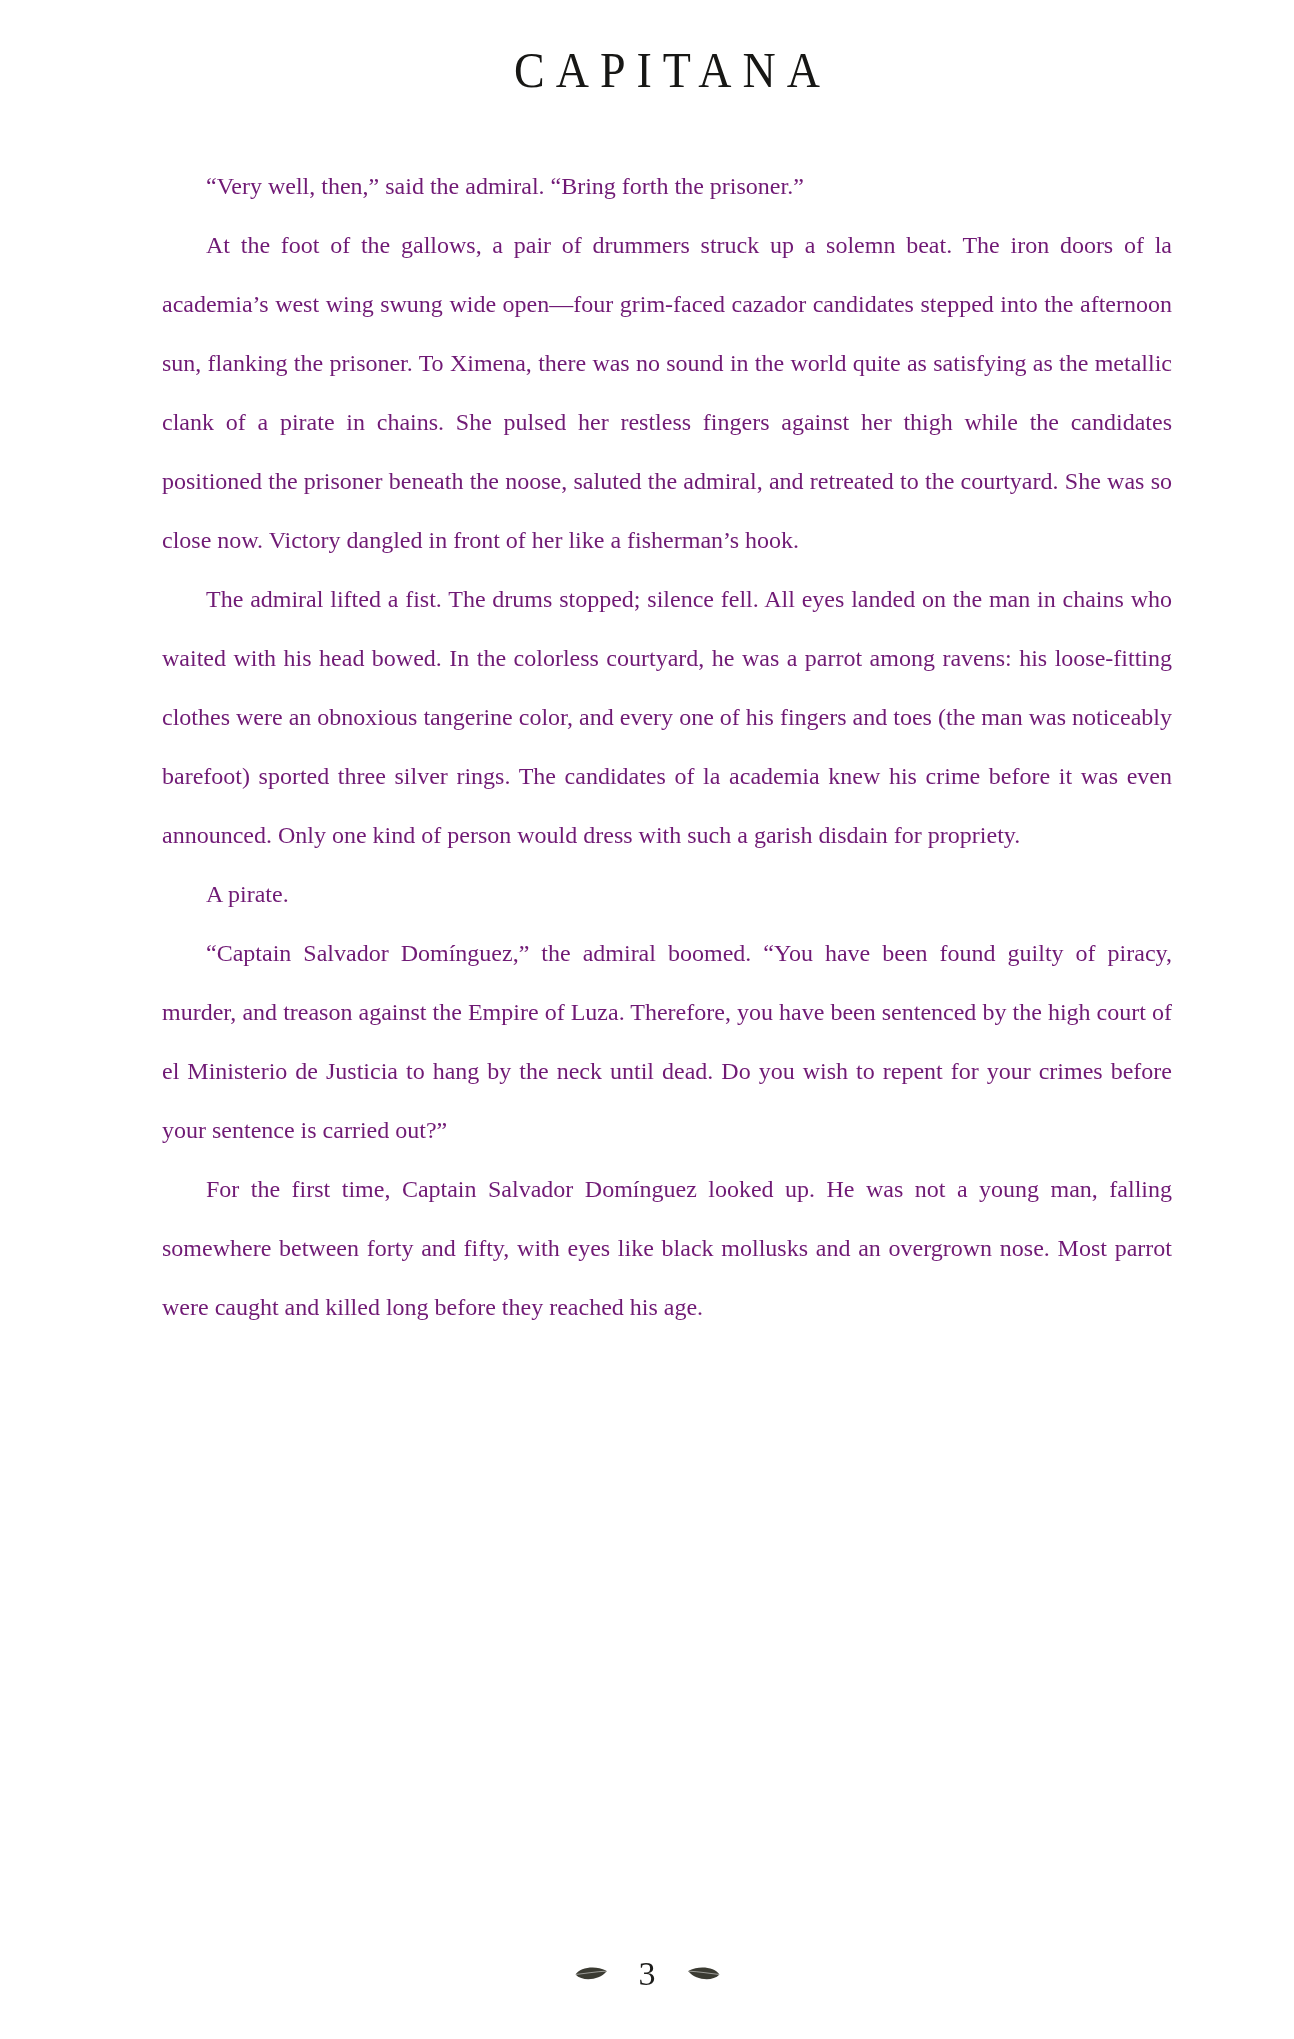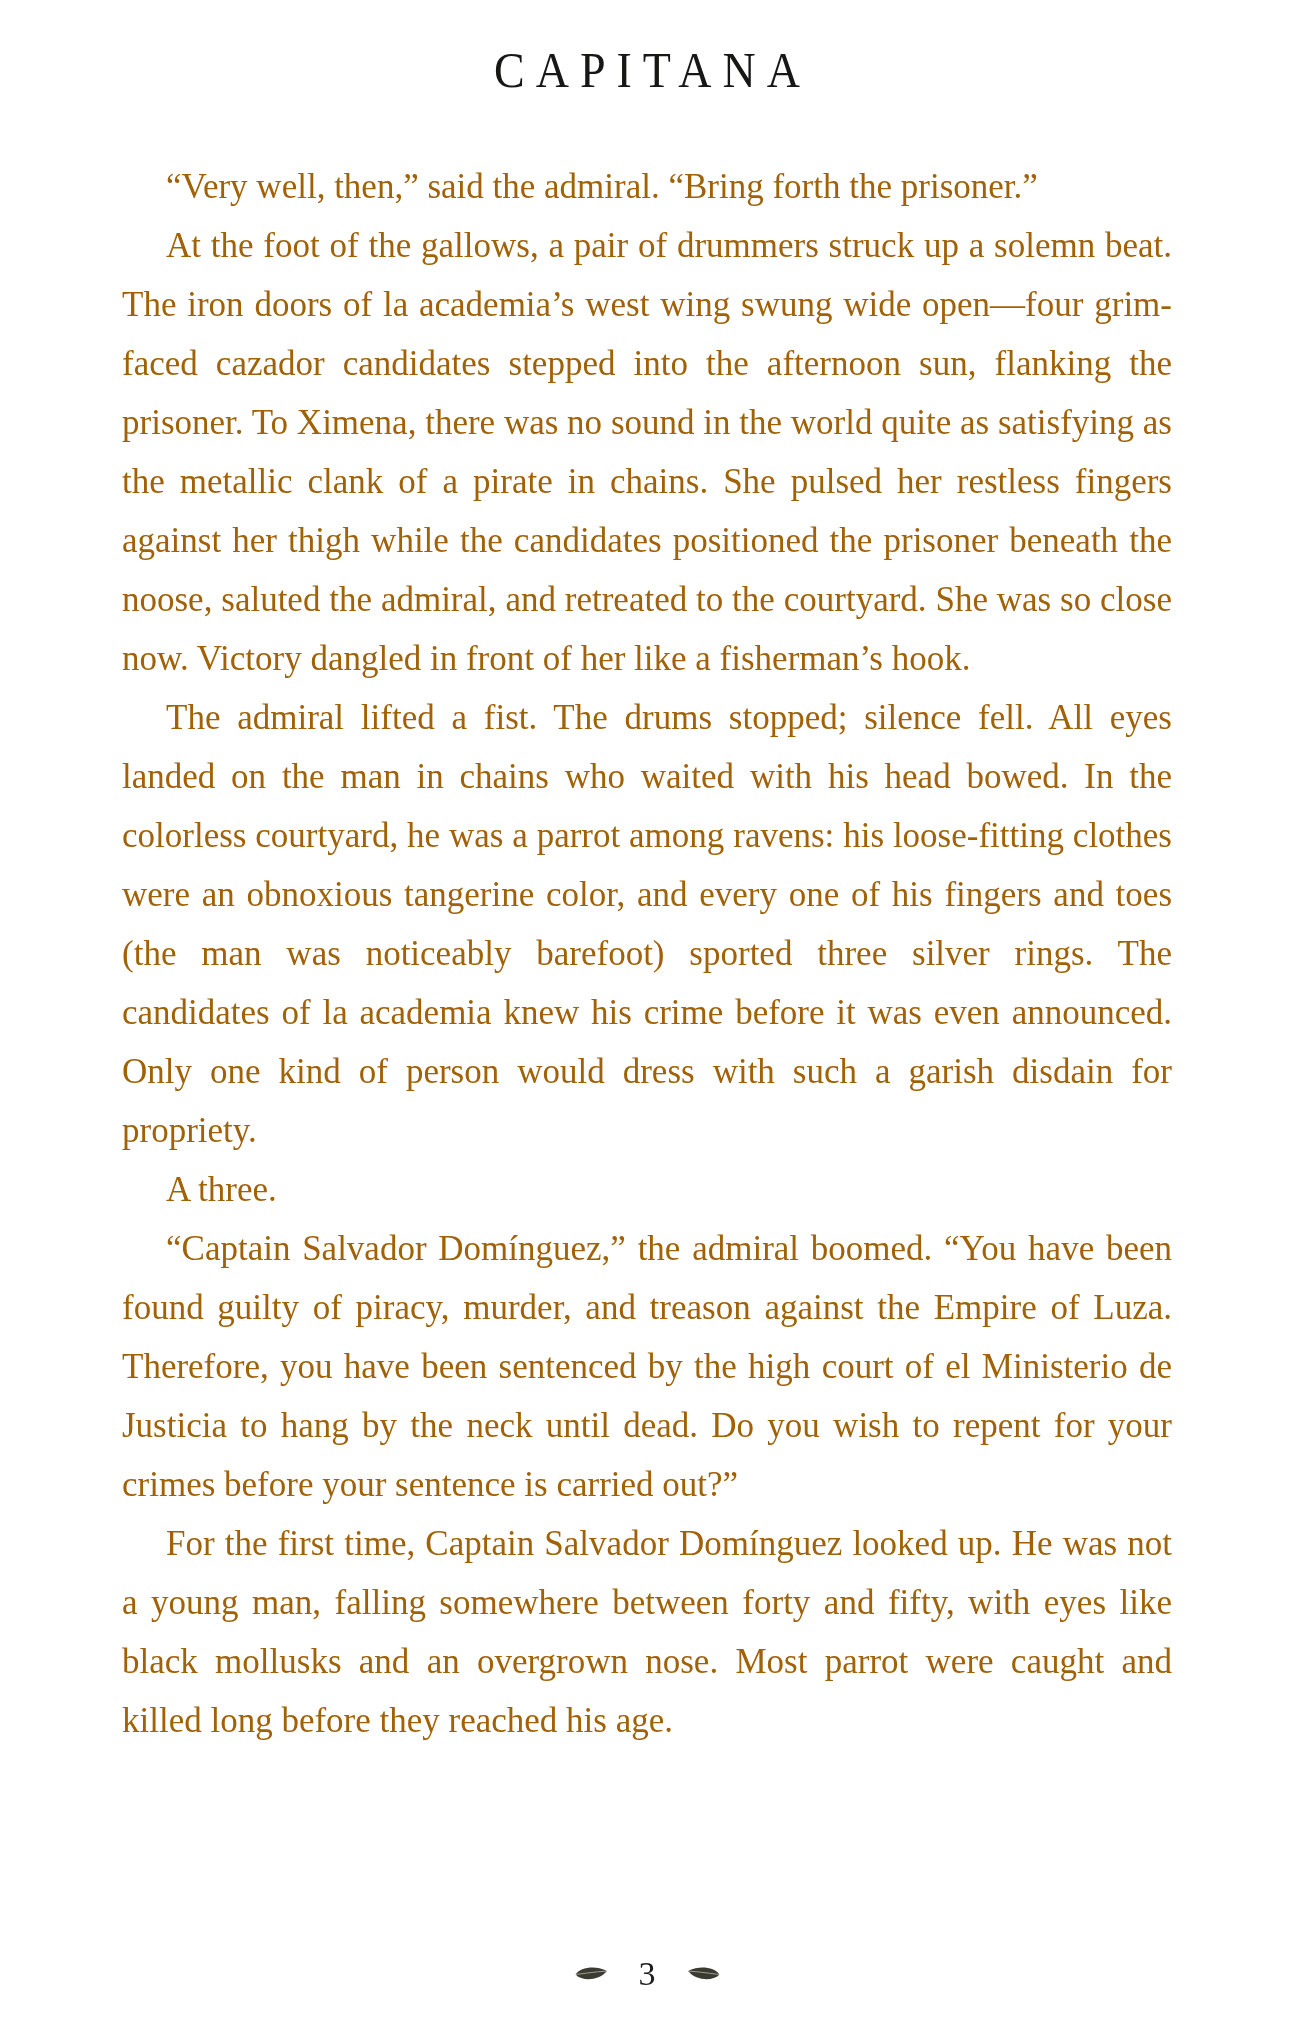--- a/index.html
+++ b/index.html
@@ -10,42 +10,43 @@
 
   .page {
     position: relative;
     width: 1294px;
     height: 2039px;
     margin: 0 auto;
     background: #ffffff;
     font-family: "Liberation Serif", "DejaVu Serif", serif;
     color: #1d1d1b;
     overflow: hidden;
+    padding-left: 40px;
   }
 
   .running-head {
     margin-top: 42px;
     text-align: center;
     font-family: "Liberation Serif", "DejaVu Serif", serif;
     font-size: 46px;
     font-weight: 400;
     letter-spacing: 11px;
     text-indent: 11px; 
     color: #171715;
     transform: scaleY(1.08);
     transform-origin: top center;
   }
 
   .body-text {
     margin-top: 62px;
     padding: 0 122px 0 122px;
-    font-size: 35px;
+    font-size: 24px;
     line-height: 59px;
     text-align: justify;
-    color: #a16207;
+    color: #701a75;
   }
 
   .body-text p {
     text-indent: 44px;
     margin: 0;
   }
 
   .page-footer {
     position: absolute;
     left: 0;
@@ -76,21 +77,21 @@
 <body>
 
 <div class="page">
 
   <h1 class="running-head">CAPITANA</h1>
 
   <div class="body-text">
     <p>“Very well, then,” said the admiral. “Bring forth the prisoner.”</p>
     <p>At the foot of the gallows, a pair of drummers struck up a solemn beat. The iron doors of la academia’s west wing swung wide open—four grim-faced cazador candidates stepped into the afternoon sun, flanking the prisoner. To Ximena, there was no sound in the world quite as satisfying as the metallic clank of a pirate in chains. She pulsed her restless fingers against her thigh while the candidates positioned the prisoner beneath the noose, saluted the admiral, and retreated to the courtyard. She was so close now. Victory dangled in front of her like a fisherman’s hook.</p>
     <p>The admiral lifted a fist. The drums stopped; silence fell. All eyes landed on the man in chains who waited with his head bowed. In the colorless courtyard, he was a parrot among ravens: his loose-fitting clothes were an obnoxious tangerine color, and every one of his fingers and toes (the man was noticeably barefoot) sported three silver rings. The candidates of la academia knew his crime before it was even announced. Only one kind of person would dress with such a garish disdain for propriety.</p>
-    <p>A three.</p>
+    <p>A pirate.</p>
     <p>“Captain Salvador Domínguez,” the admiral boomed. “You have been found guilty of piracy, murder, and treason against the Empire of Luza. Therefore, you have been sentenced by the high court of el Ministerio de Justicia to hang by the neck until dead. Do you wish to repent for your crimes before your sentence is carried out?”</p>
     <p>For the first time, Captain Salvador Domínguez looked up. He was not a young man, falling somewhere between forty and fifty, with eyes like black mollusks and an overgrown nose. Most parrot were caught and killed long before they reached his age.</p>
   </div>
 
   <div class="page-footer">
     <span class="ornament">
       <svg width="36" height="20" viewBox="0 0 36 20" aria-hidden="true">
         <path d="M2.5 10.5 C 7 3.5, 22 1, 33 6.5 C 33.8 7, 33.8 7.6, 33 8 C 27 15.5, 10 18.5, 2.5 10.5 Z" fill="#3b3b32"></path>
         <path d="M2.5 10.5 C 12 9.5, 24 7.5, 33 7.2" stroke="#ffffff" stroke-width="0.9" fill="none" opacity="0.55"></path>
       </svg>

